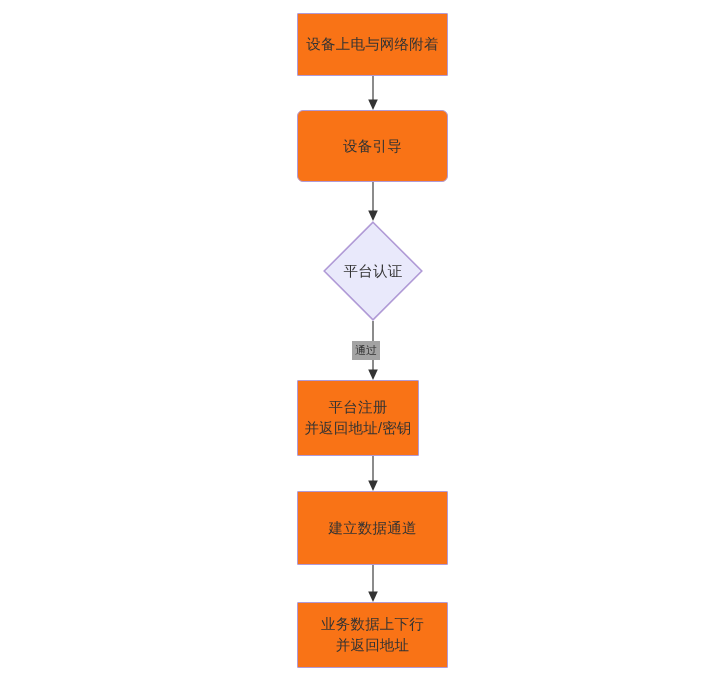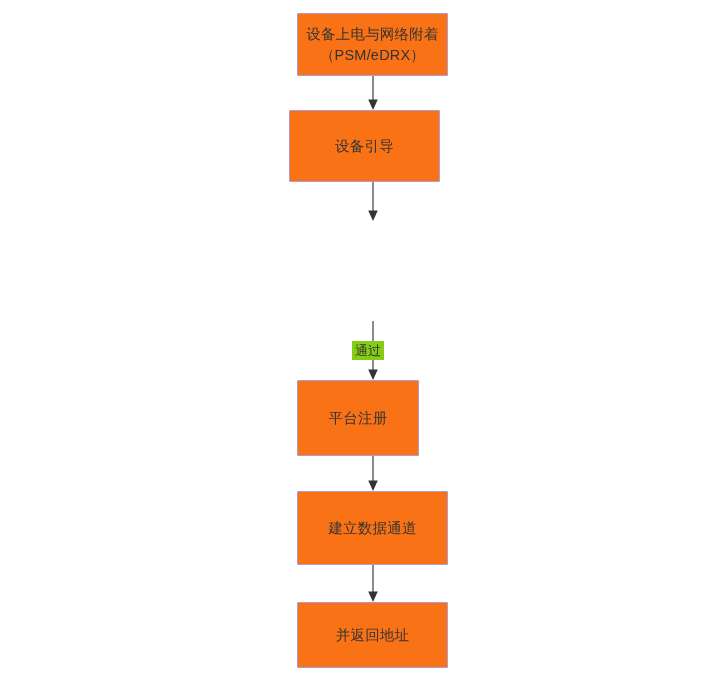--- a/index.html
+++ b/index.html
@@ -81,32 +81,32 @@
     stroke-width: 1.3;
     fill: none;
   }
   .edge-head {
     fill: #333333;
   }
 
   
   .edge-label {
     position: absolute;
-    background: #84cc16;
+    background: #a3a3a3;
     color: #333333;
-    font-size: 13px;
+    font-size: 11px;
     line-height: 17px;
     padding: 1px 3px;
     white-space: nowrap;
     text-align: center;
   }
 
   
   #node-power   { left: 297px; top: 13px;  width: 151px; height: 63px; }
-  #node-boot    { left: 289px; top: 110px; width: 151px; height: 72px; }
+  #node-boot    { left: 297px; top: 110px; width: 151px; height: 72px; border-radius: 6px; }
   #node-auth    { left: 323px; top: 221px; width: 100px; height: 100px; }
   #node-reg     { left: 297px; top: 380px; width: 122px; height: 76px; }
   #node-channel { left: 297px; top: 491px; width: 151px; height: 74px; }
   #node-data    { left: 297px; top: 602px; width: 151px; height: 66px; }
 
   #edge-label-pass { left: 352px; top: 341px; }
 </style>
 </head>
 <body>
 
@@ -135,35 +135,42 @@
     </g>
 
     <g>
       <line class="edge-line" x1="373" y1="565" x2="373" y2="595"></line>
       <polygon class="edge-head" points="373,602 368.2,591.5 377.8,591.5"></polygon>
     </g>
   </svg>
 
   <div id="node-power" class="node node-rect">
     <div class="node-label">设备上电与网络附着</div>
-    <div class="node-label">（PSM/eDRX）</div>
   </div>
 
   <div id="node-boot" class="node node-rect">
     <div class="node-label">设备引导</div>
   </div>
 
+  <div id="node-auth" class="node node-diamond">
+    <svg class="diamond-shape" viewBox="0 0 100 100" width="100" height="100" xmlns="http://www.w3.org/2000/svg">
+      <polygon points="50,1.2 98.8,50 50,98.8 1.2,50" fill="#e9e9fb" stroke="#b09ad6" stroke-width="1.6"></polygon>
+    </svg>
+    <div class="node-label">平台认证</div>
+  </div>
 
   <div id="node-reg" class="node node-rect">
     <div class="node-label">平台注册</div>
+    <div class="node-label">并返回地址/密钥</div>
   </div>
 
   <div id="node-channel" class="node node-rect">
     <div class="node-label">建立数据通道</div>
   </div>
 
   <div id="node-data" class="node node-rect">
+    <div class="node-label">业务数据上下行</div>
     <div class="node-label">并返回地址</div>
   </div>
 
   <div id="edge-label-pass" class="edge-label">通过</div>
 
 </div>
 
 </body></html>

